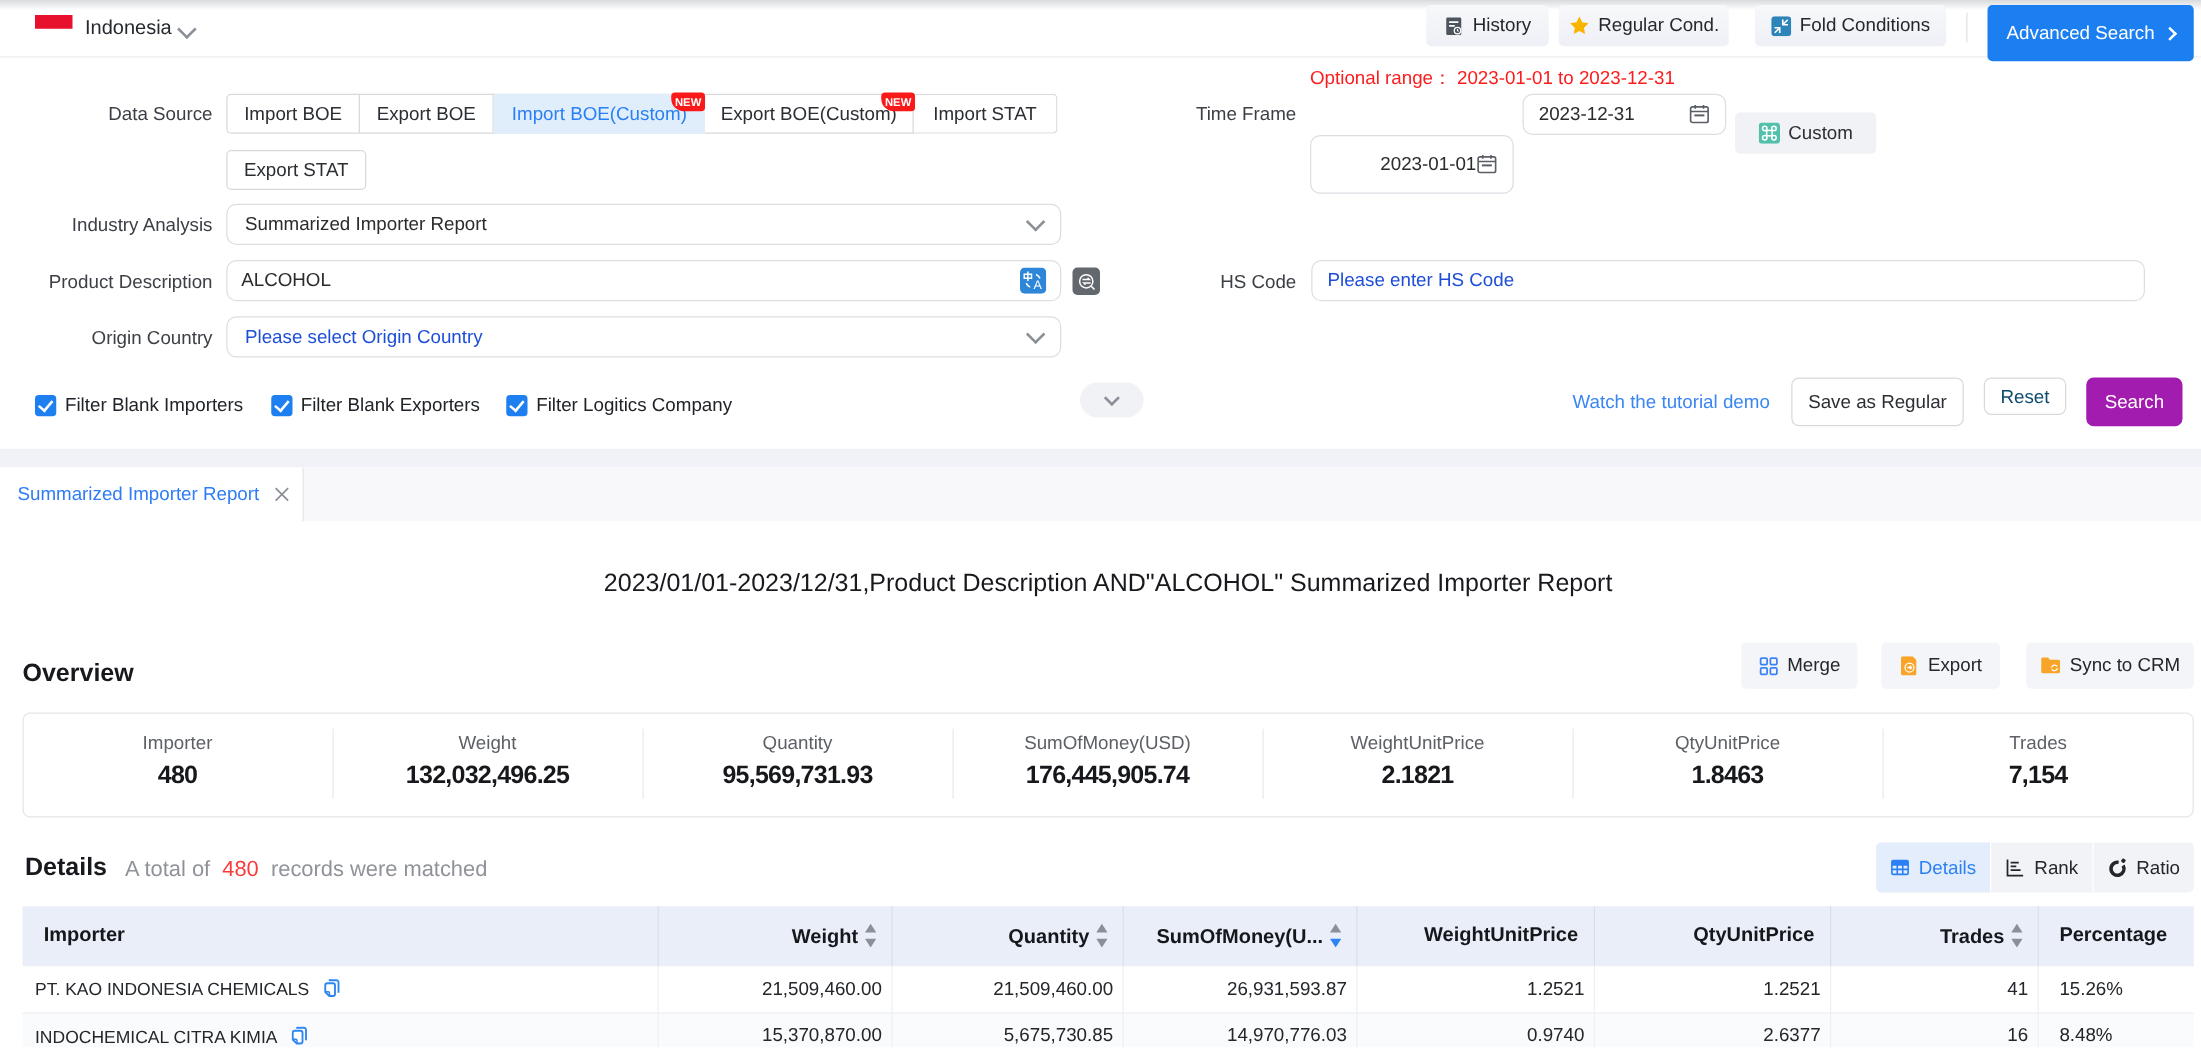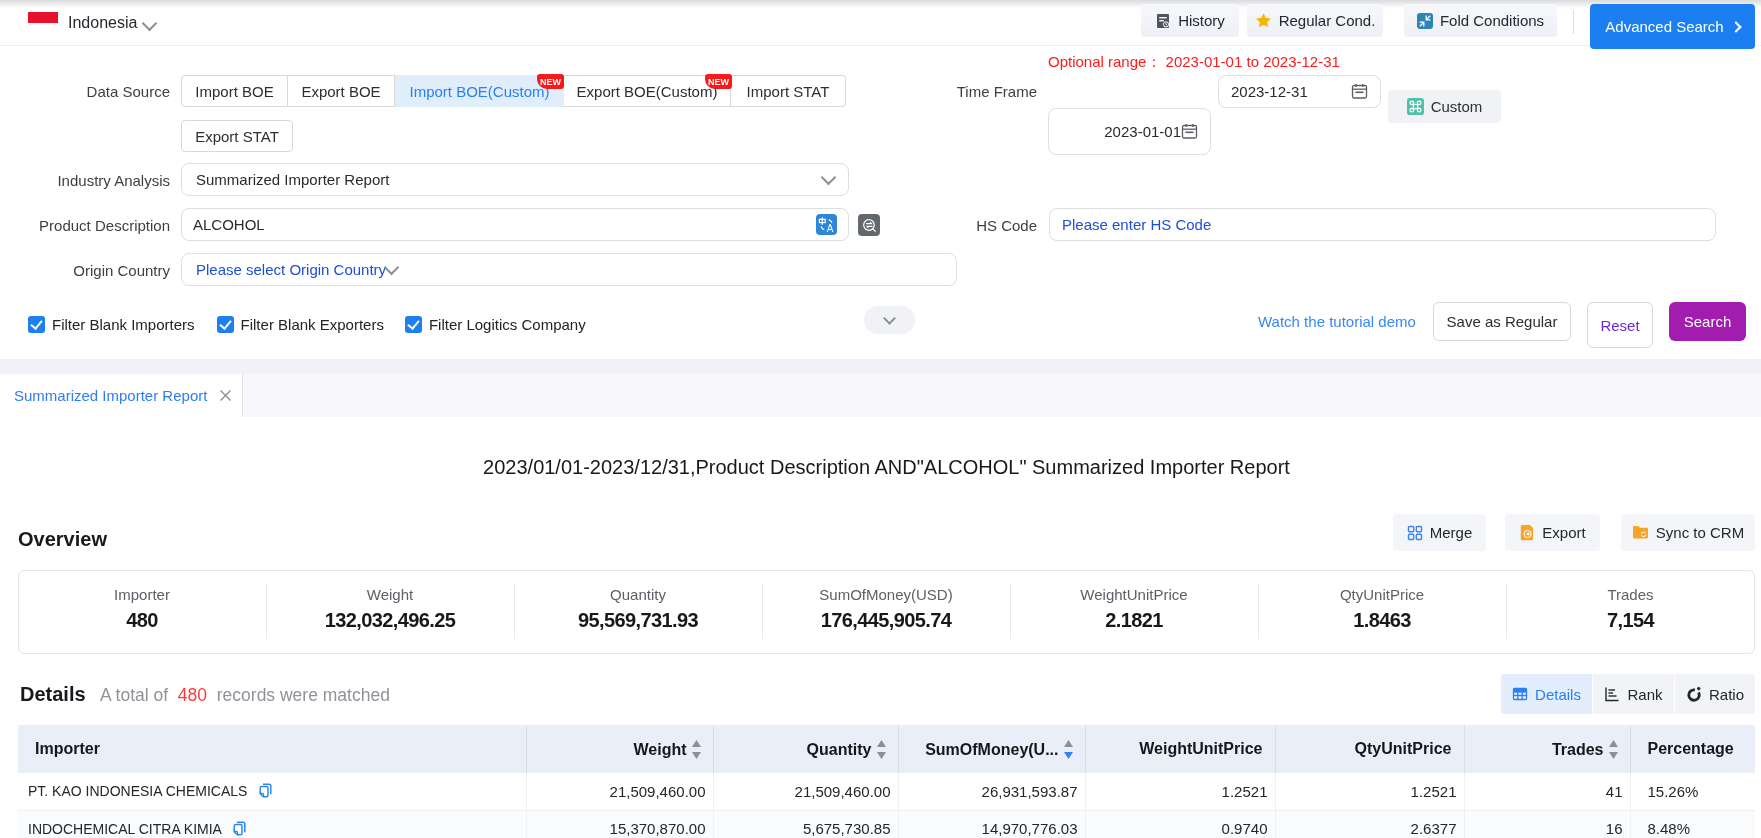--- a/index.html
+++ b/index.html
@@ -123,40 +123,40 @@
         <path d="M4 5.6h5.5l-1.4-1.4M10.5 8.4H5l1.4 1.4" stroke="#fff" stroke-width="1.1" fill="none"></path>
         <line x1="11" y1="11" x2="13.6" y2="13.6" stroke="#fff" stroke-width="1.3"></line>
       </svg>
     </div>
   <div class="lbl" style="left:890px;top:217px;width:147px;">HS Code</div>
   <div class="abs inp" style="left:1049px;top:208px;width:667px;height:33px;padding:0 12px;">
       <span class="ph">Please enter HS Code</span>
     </div>
 
   <div class="lbl" style="left:0;top:262px;width:170px;">Origin Country</div>
-  <div class="abs inp" style="left:181px;top:253px;width:776px;height:33px;padding:0 14px;">
+  <div class="abs inp" style="left:181px;top:253px;width:668px;height:33px;padding:0 14px;justify-content:space-between;">
       <span class="ph">Please select Origin Country</span>
       <span class="chev" style="margin-top:-4px;"></span>
     </div>
 
   <div class="abs" style="left:28px;top:316px;display:flex;align-items:center;font-size:15px;color:#202328;">
     <span class="cb"></span>
       <span style="margin-left:7px;">Filter Blank Importers</span>
     <span class="cb" style="margin-left:22px;"></span>
       <span style="margin-left:7px;">Filter Blank Exporters</span>
     <span class="cb" style="margin-left:21px;"></span>
       <span style="margin-left:7px;">Filter Logitics Company</span>
   </div>
   <div class="abs" style="left:864px;top:306px;width:51px;height:28px;background:#f1f2f5;border-radius:14px;display:flex;align-items:center;justify-content:center;">
       <span class="chev" style="width:9px;height:9px;margin-top:-4px;"></span>
     </div>
 
   <div class="abs" style="left:1258px;top:313px;font-size:15px;color:#3a86f3;">Watch the tutorial demo</div>
   <div class="abs" style="left:1433px;top:302px;width:138px;height:39px;border:1px solid #d9d9d9;border-radius:6px;display:flex;align-items:center;justify-content:center;font-size:15px;color:#2b2e33;background:#fff;">Save as Regular</div>
-  <div class="abs" style="left:1587px;top:302px;width:66px;height:46px;border:1px solid #d9d9d9;border-radius:6px;display:flex;align-items:center;justify-content:center;font-size:15px;color:#6d28d9;background:#fff;">Reset</div>
+  <div class="abs" style="left:1587px;top:302px;width:66px;height:30px;border:1px solid #d9d9d9;border-radius:6px;display:flex;align-items:center;justify-content:center;font-size:15px;color:#0c4a6e;background:#fff;">Reset</div>
   <div class="abs" style="left:1669px;top:302px;width:77px;height:39px;background:#a21caf;border-radius:6px;display:flex;align-items:center;justify-content:center;font-size:15px;color:#fff;">Search</div>
 
   <div class="abs" style="left:0;top:359px;width:1761px;height:15px;background:#f1f2f7;"></div>
   <div class="abs" style="left:0;top:374px;width:1761px;height:43px;background:#f8f8fa;"></div>
   <div class="abs" style="left:0;top:374px;width:243px;height:43px;background:#fff;border-right:1px solid #e2e5ea;display:flex;align-items:center;">
     <span style="margin-left:14px;font-size:15px;color:#2f7cf6;">Summarized Importer Report</span>
     <svg width="15" height="15" viewBox="0 0 15 15" style="margin-left:11px;">
         <path d="M2.5 2.5l10 10M12.5 2.5l-10 10" stroke="#8a8f98" stroke-width="1.4"></path>
       </svg>
   </div>

